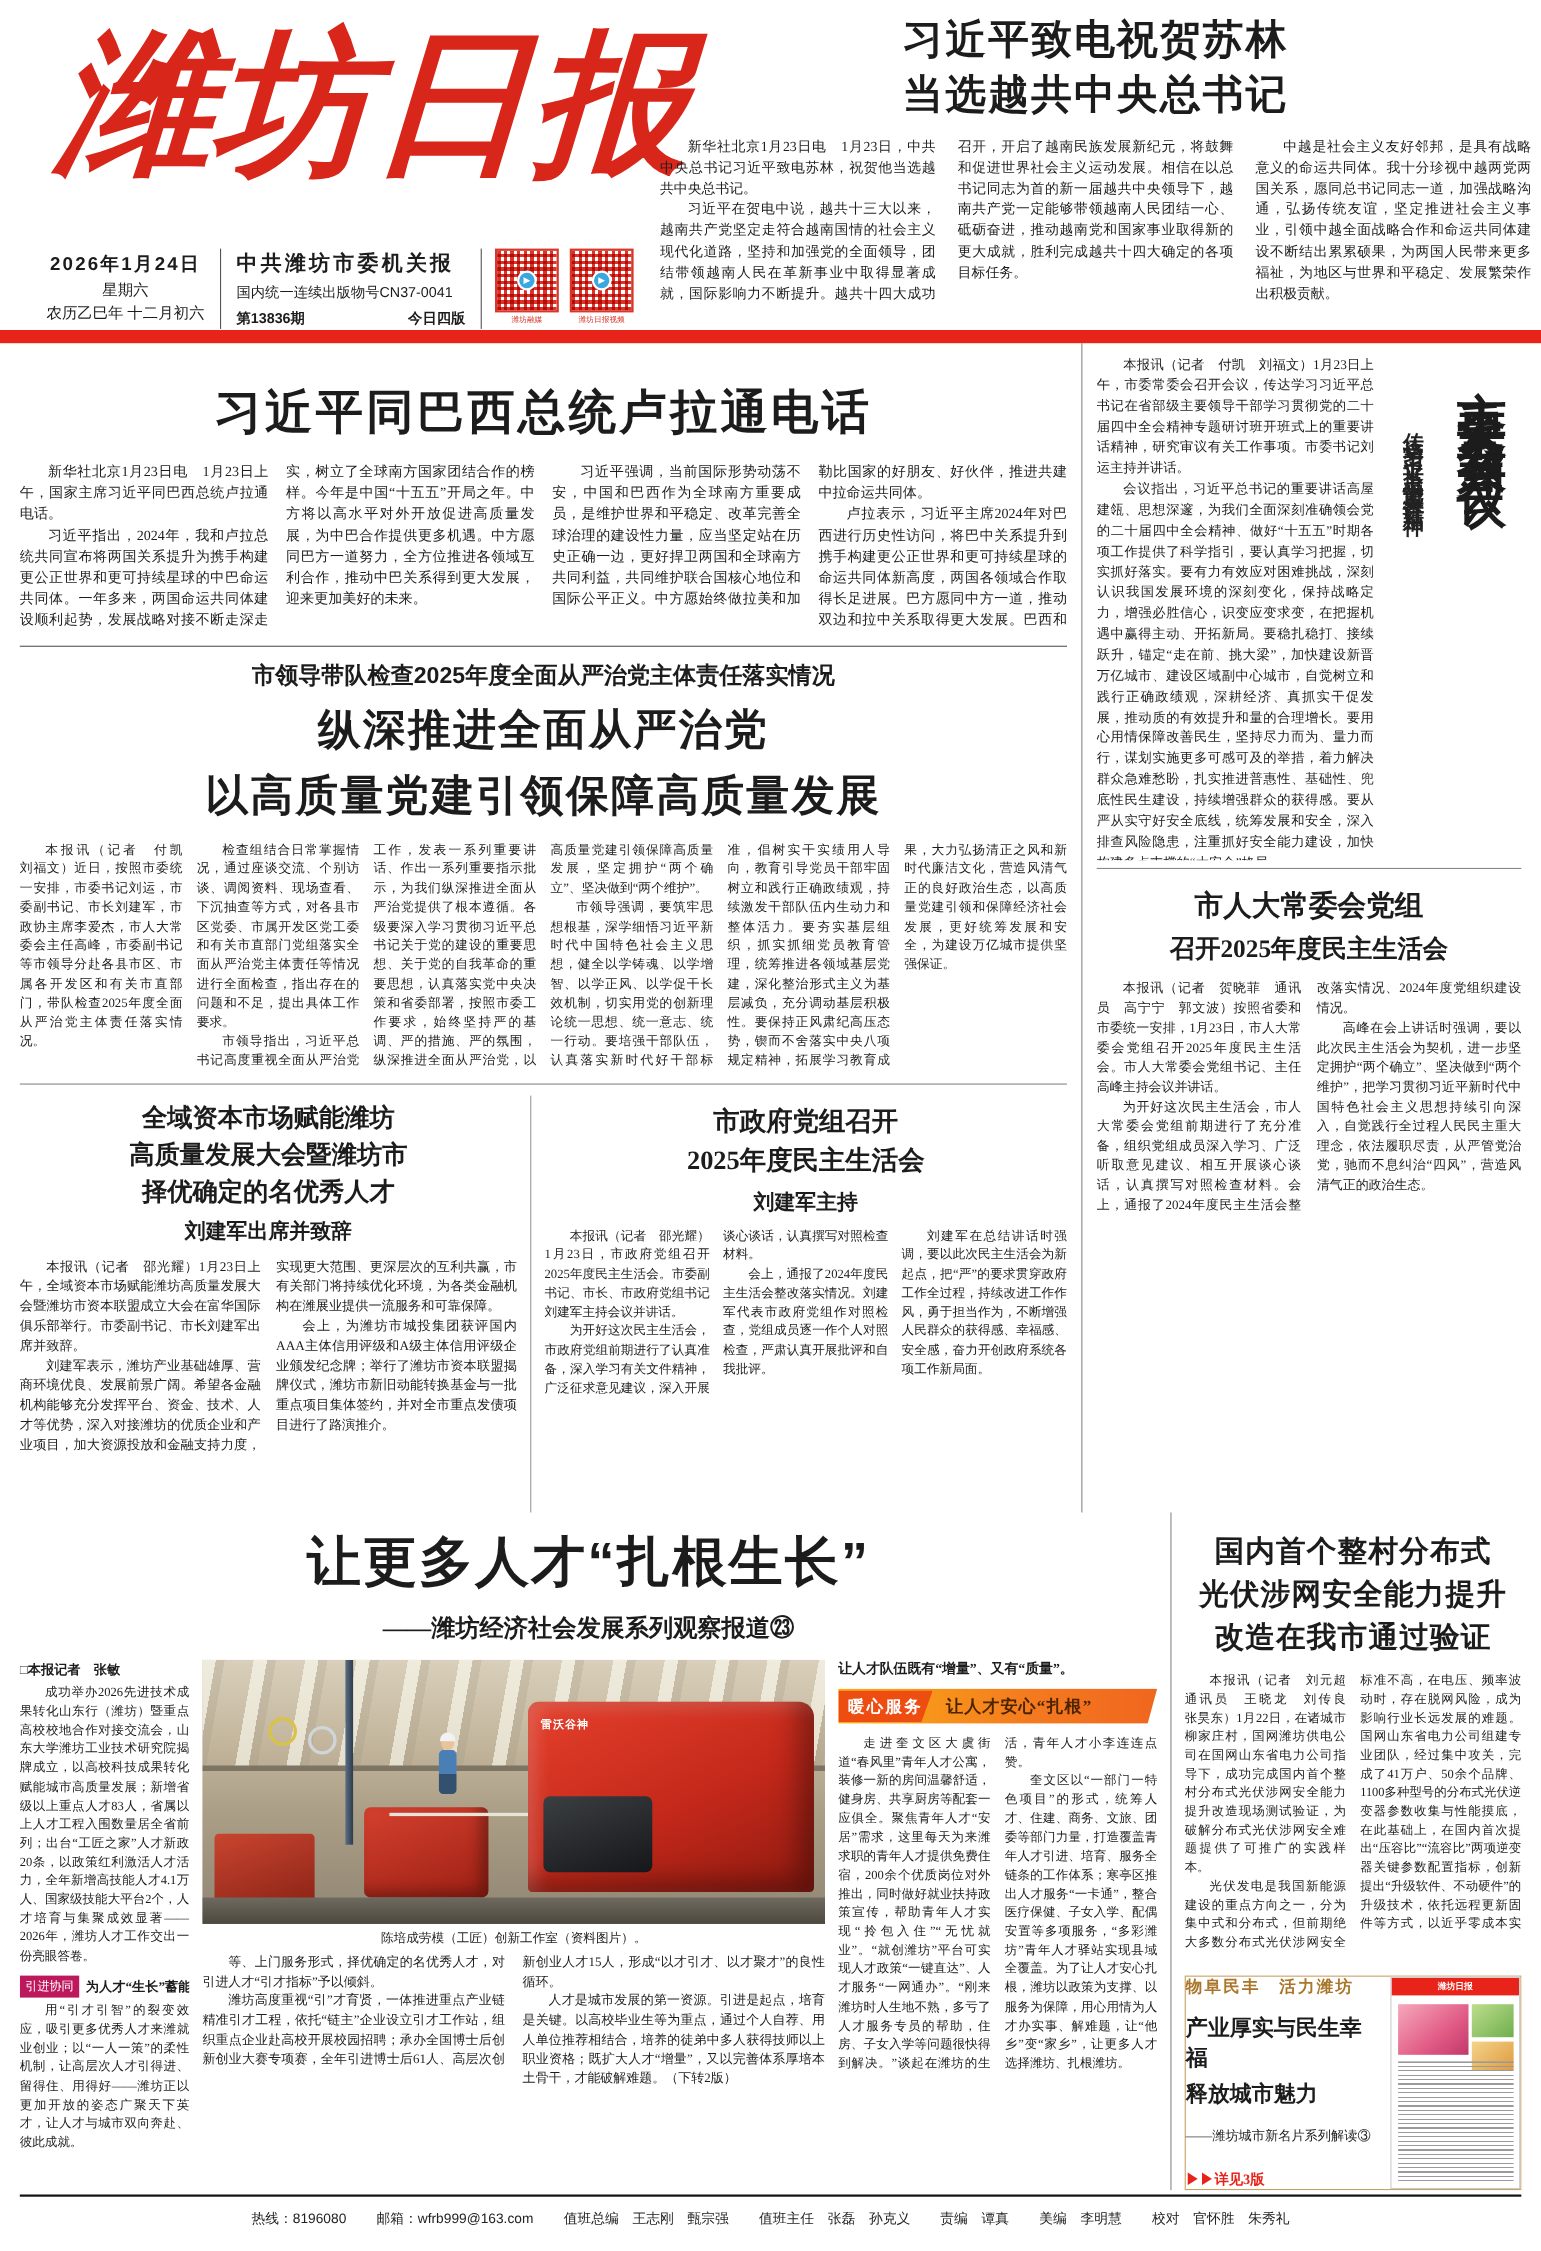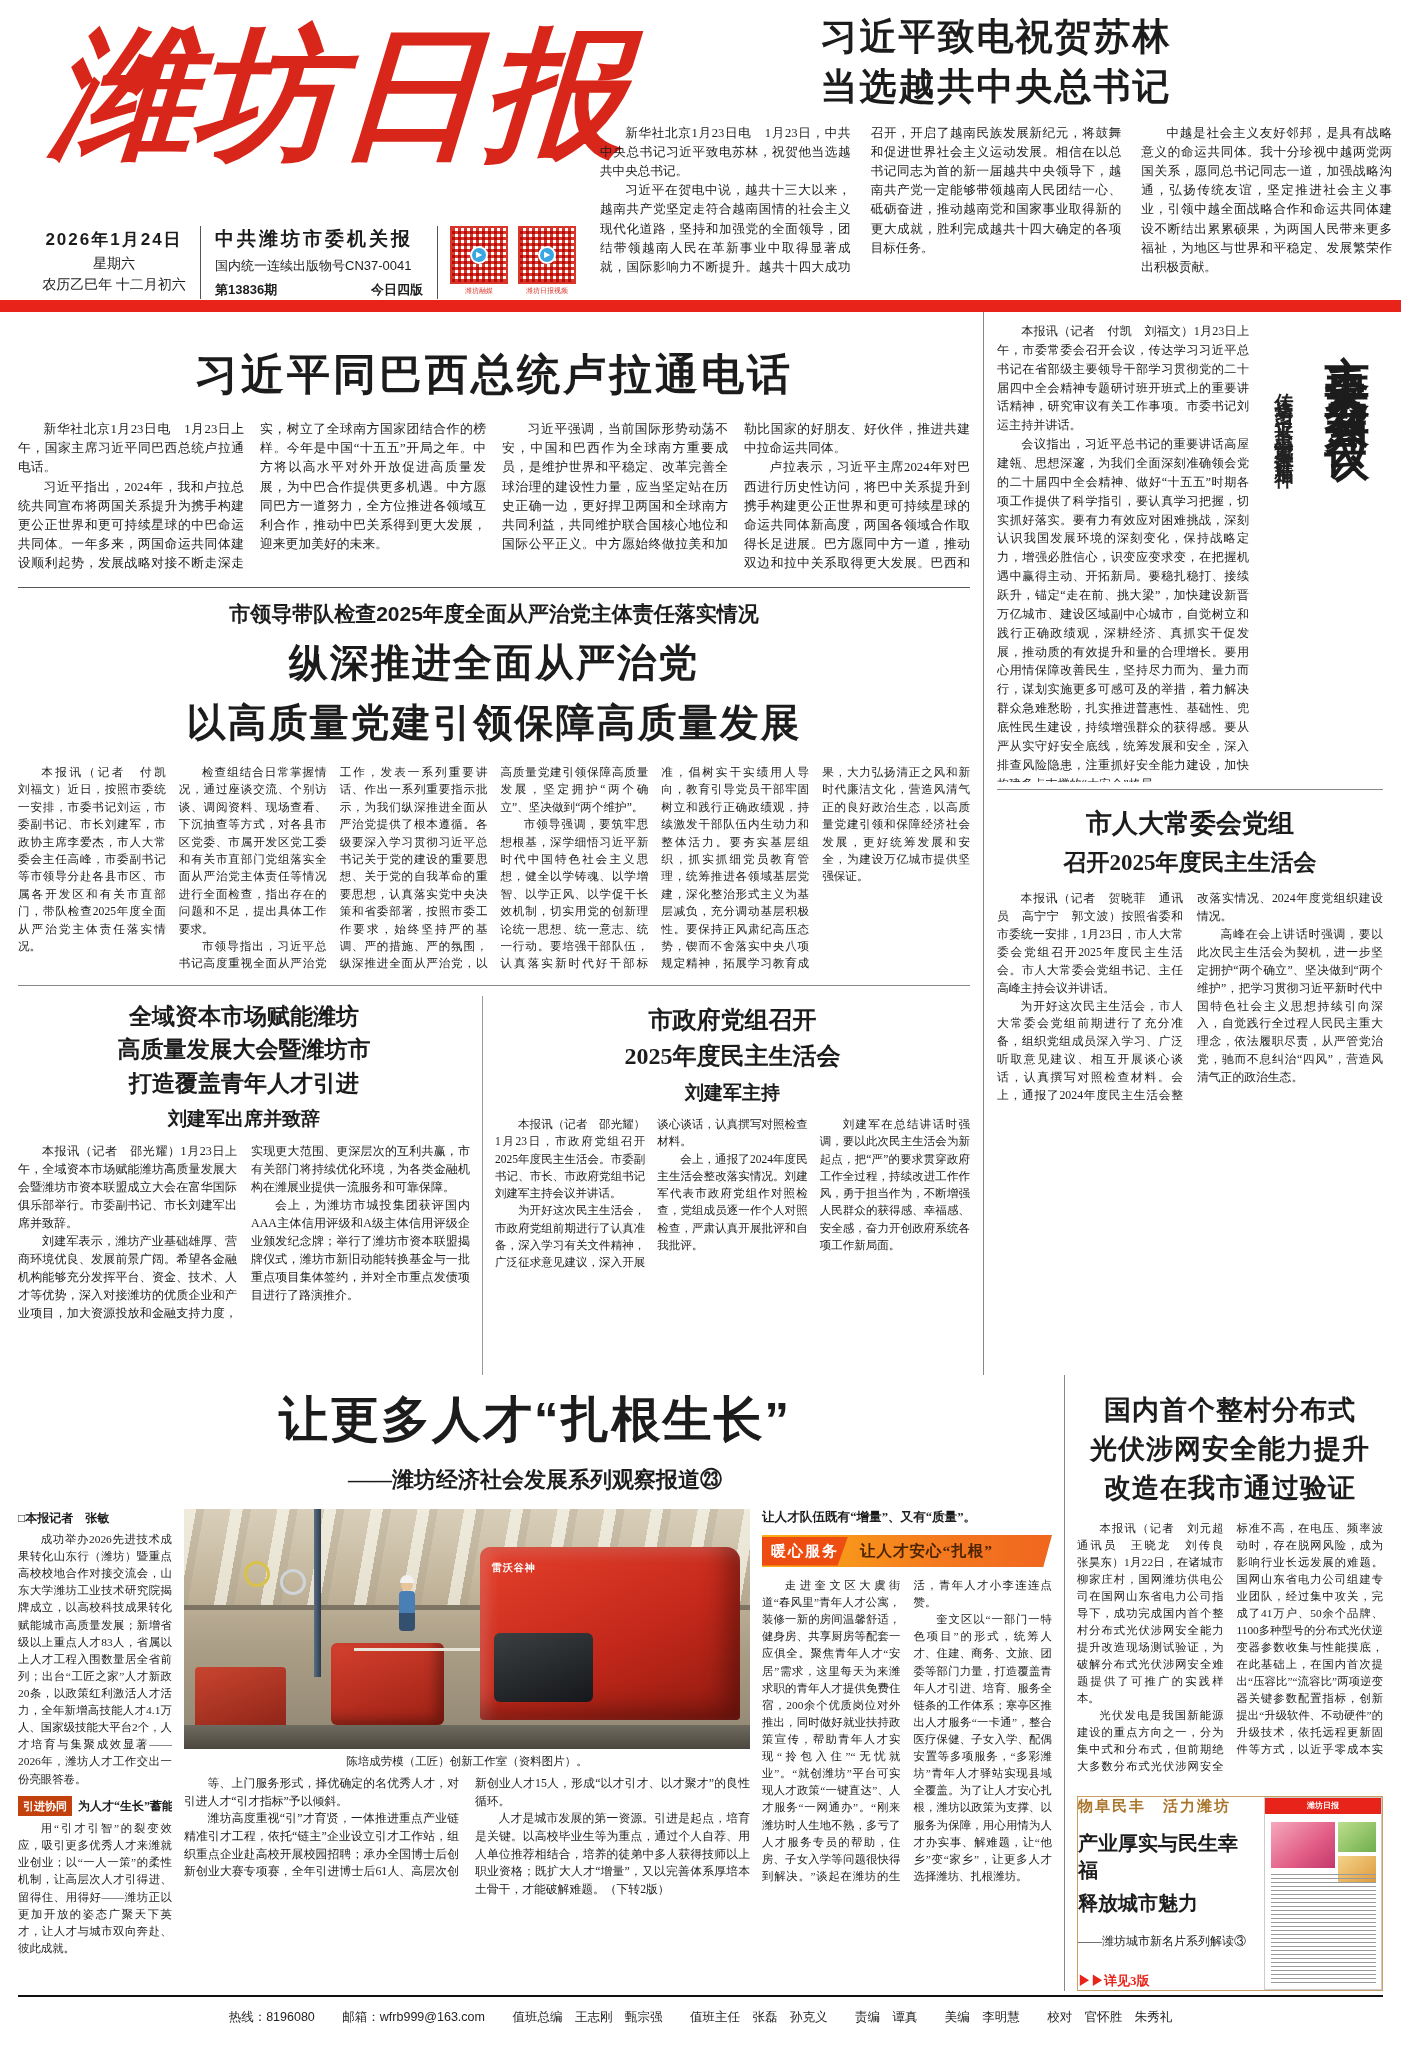--- a/index.html
+++ b/index.html
@@ -69,21 +69,21 @@
 
   
   .bandB { display:flex; height:616px; padding:0 18px; }
   .feature { width:1034px; }
   .f-head { text-align:center; font-size:49px; font-weight:900; font-family:"Liberation Sans", sans-serif; margin-top:12px; letter-spacing:2px; }
   .f-sub { text-align:center; font-size:22px; font-weight:bold; margin-top:12px; }
   .f-cols { display:flex; margin-top:14px; height:478px; }
   .f-left { width:154px; font-size:11.4px; line-height:1.5; text-align:justify; overflow:hidden; }
   .reporter { font-size:12px; font-weight:bold; text-indent:0; margin-bottom:4px; }
   .label-row { margin:8px 0 4px; display:flex; align-items:center; gap:6px; }
-  .red-label { background:#c2410c; color:#fff; font-size:11px; font-weight:bold; padding:2px 5px; font-family:"Liberation Sans", sans-serif; white-space:nowrap; }
+  .red-label { background:#be185d; color:#fff; font-size:11px; font-weight:normal; padding:2px 5px; font-family:"Liberation Sans", sans-serif; white-space:nowrap; }
   .label-lead { font-size:12px; font-weight:bold; white-space:nowrap; }
   .f-mid { width:566px; margin:0 12px; display:flex; flex-direction:column; }
   .photo { height:240px; position:relative; overflow:hidden; background:linear-gradient(180deg,#d9cfba 0%,#c4b79e 30%,#ab9e86 58%,#8f8573 100%); }
   .photo .roof { position:absolute; left:0; top:0; width:100%; height:42%; background:repeating-linear-gradient(100deg, rgba(255,255,244,.6) 0 12px, rgba(160,150,130,.25) 12px 20px, transparent 20px 46px); }
   .photo .beam { position:absolute; left:0; top:40%; width:100%; height:5px; background:#7d7463; }
   .photo .machine { position:absolute; right:10px; top:16%; width:46%; height:72%; background:linear-gradient(155deg,#e6402c 0%,#c3281a 55%,#8f1a10 100%); border-radius:10px 14px 4px 4px; box-shadow:inset -14px -10px 24px rgba(0,0,0,.35), inset 8px 6px 14px rgba(255,255,255,.18); }
   .photo .machine .brand { position:absolute; left:12px; top:14px; color:#fff; font-size:10px; font-weight:bold; letter-spacing:1px; font-family:"Liberation Sans", sans-serif; }
   .photo .machine .glass { position:absolute; left:14px; bottom:18px; width:38%; height:40%; background:linear-gradient(160deg,#3c3f42,#15171a); border-radius:6px; }
   .photo .m2 { position:absolute; left:26%; bottom:10%; width:20%; height:34%; background:linear-gradient(160deg,#d5402e,#9c2014); border-radius:6px; box-shadow:inset -8px -6px 12px rgba(0,0,0,.3); }
   .photo .m3 { position:absolute; left:2%; bottom:8%; width:16%; height:26%; background:linear-gradient(160deg,#c9452f,#8d2417); border-radius:4px; }
@@ -201,21 +201,21 @@
             <p class="para">市领导指出，习近平总书记高度重视全面从严治党工作，发表一系列重要讲话、作出一系列重要指示批示，为我们纵深推进全面从严治党提供了根本遵循。各级要深入学习贯彻习近平总书记关于党的建设的重要思想、关于党的自我革命的重要思想，认真落实党中央决策和省委部署，按照市委工作要求，始终坚持严的基调、严的措施、严的氛围，纵深推进全面从严治党，以高质量党建引领保障高质量发展，坚定拥护“两个确立”、坚决做到“两个维护”。</p>
             <p class="para">市领导强调，要筑牢思想根基，深学细悟习近平新时代中国特色社会主义思想，健全以学铸魂、以学增智、以学正风、以学促干长效机制，切实用党的创新理论统一思想、统一意志、统一行动。要培强干部队伍，认真落实新时代好干部标准，倡树实干实绩用人导向，教育引导党员干部牢固树立和践行正确政绩观，持续激发干部队伍内生动力和整体活力。要夯实基层组织，抓实抓细党员教育管理，统筹推进各领域基层党建，深化整治形式主义为基层减负，充分调动基层积极性。要保持正风肃纪高压态势，锲而不舍落实中央八项规定精神，拓展学习教育成果，大力弘扬清正之风和新时代廉洁文化，营造风清气正的良好政治生态，以高质量党建引领和保障经济社会发展，更好统筹发展和安全，为建设万亿城市提供坚强保证。</p>
           </div>
       </div>
 
       <div class="lowrow">
         <div class="capital">
           <div class="cap-h">
             <div>全域资本市场赋能潍坊</div>
             <div>高质量发展大会暨潍坊市</div>
-            <div>打造覆盖青年人才引进</div>
+            <div>择优确定的名优秀人才</div>
           </div>
           <div class="byline">刘建军出席并致辞</div>
           <div class="cap-b body-cols">
               <p class="para">本报讯（记者　邵光耀）1月23日上午，全域资本市场赋能潍坊高质量发展大会暨潍坊市资本联盟成立大会在富华国际俱乐部举行。市委副书记、市长刘建军出席并致辞。</p>
               <p class="para">刘建军表示，潍坊产业基础雄厚、营商环境优良、发展前景广阔。希望各金融机构能够充分发挥平台、资金、技术、人才等优势，深入对接潍坊的优质企业和产业项目，加大资源投放和金融支持力度，实现更大范围、更深层次的互利共赢，市有关部门将持续优化环境，为各类金融机构在潍展业提供一流服务和可靠保障。</p>
               <p class="para">会上，为潍坊市城投集团获评国内AAA主体信用评级和A级主体信用评级企业颁发纪念牌；举行了潍坊市资本联盟揭牌仪式，潍坊市新旧动能转换基金与一批重点项目集体签约，并对全市重点发债项目进行了路演推介。</p>
             </div>
         </div>
         <div class="gov">
           <div class="gov-h">

